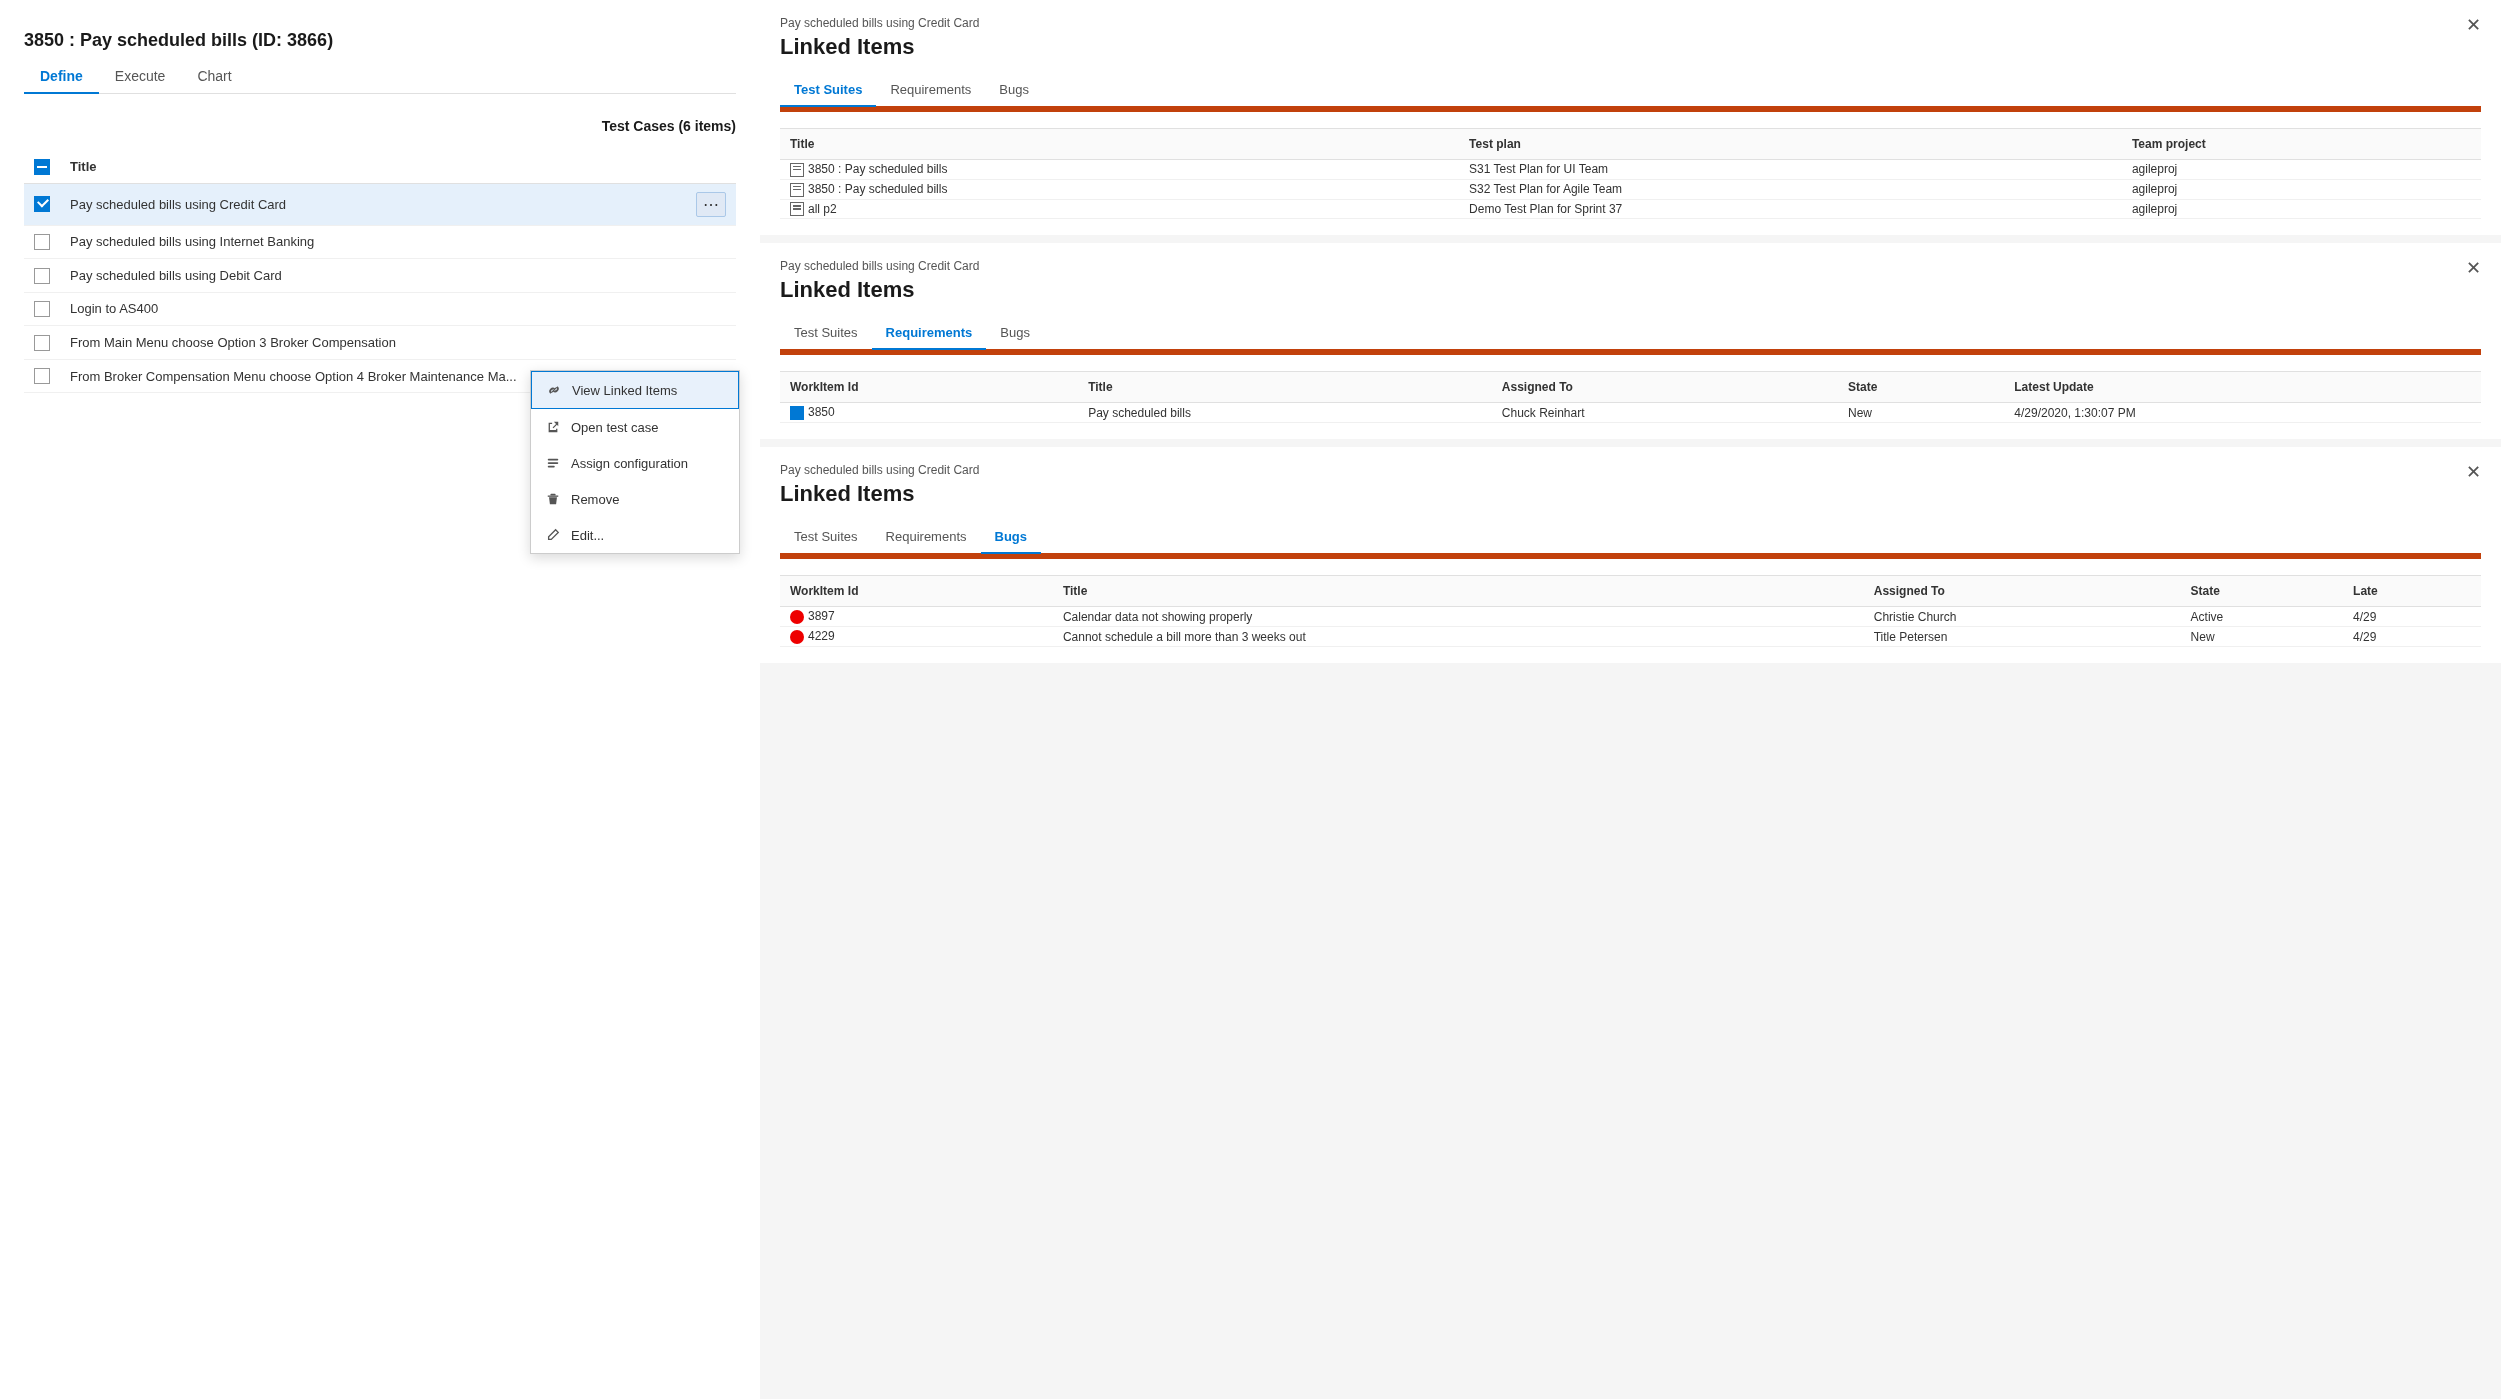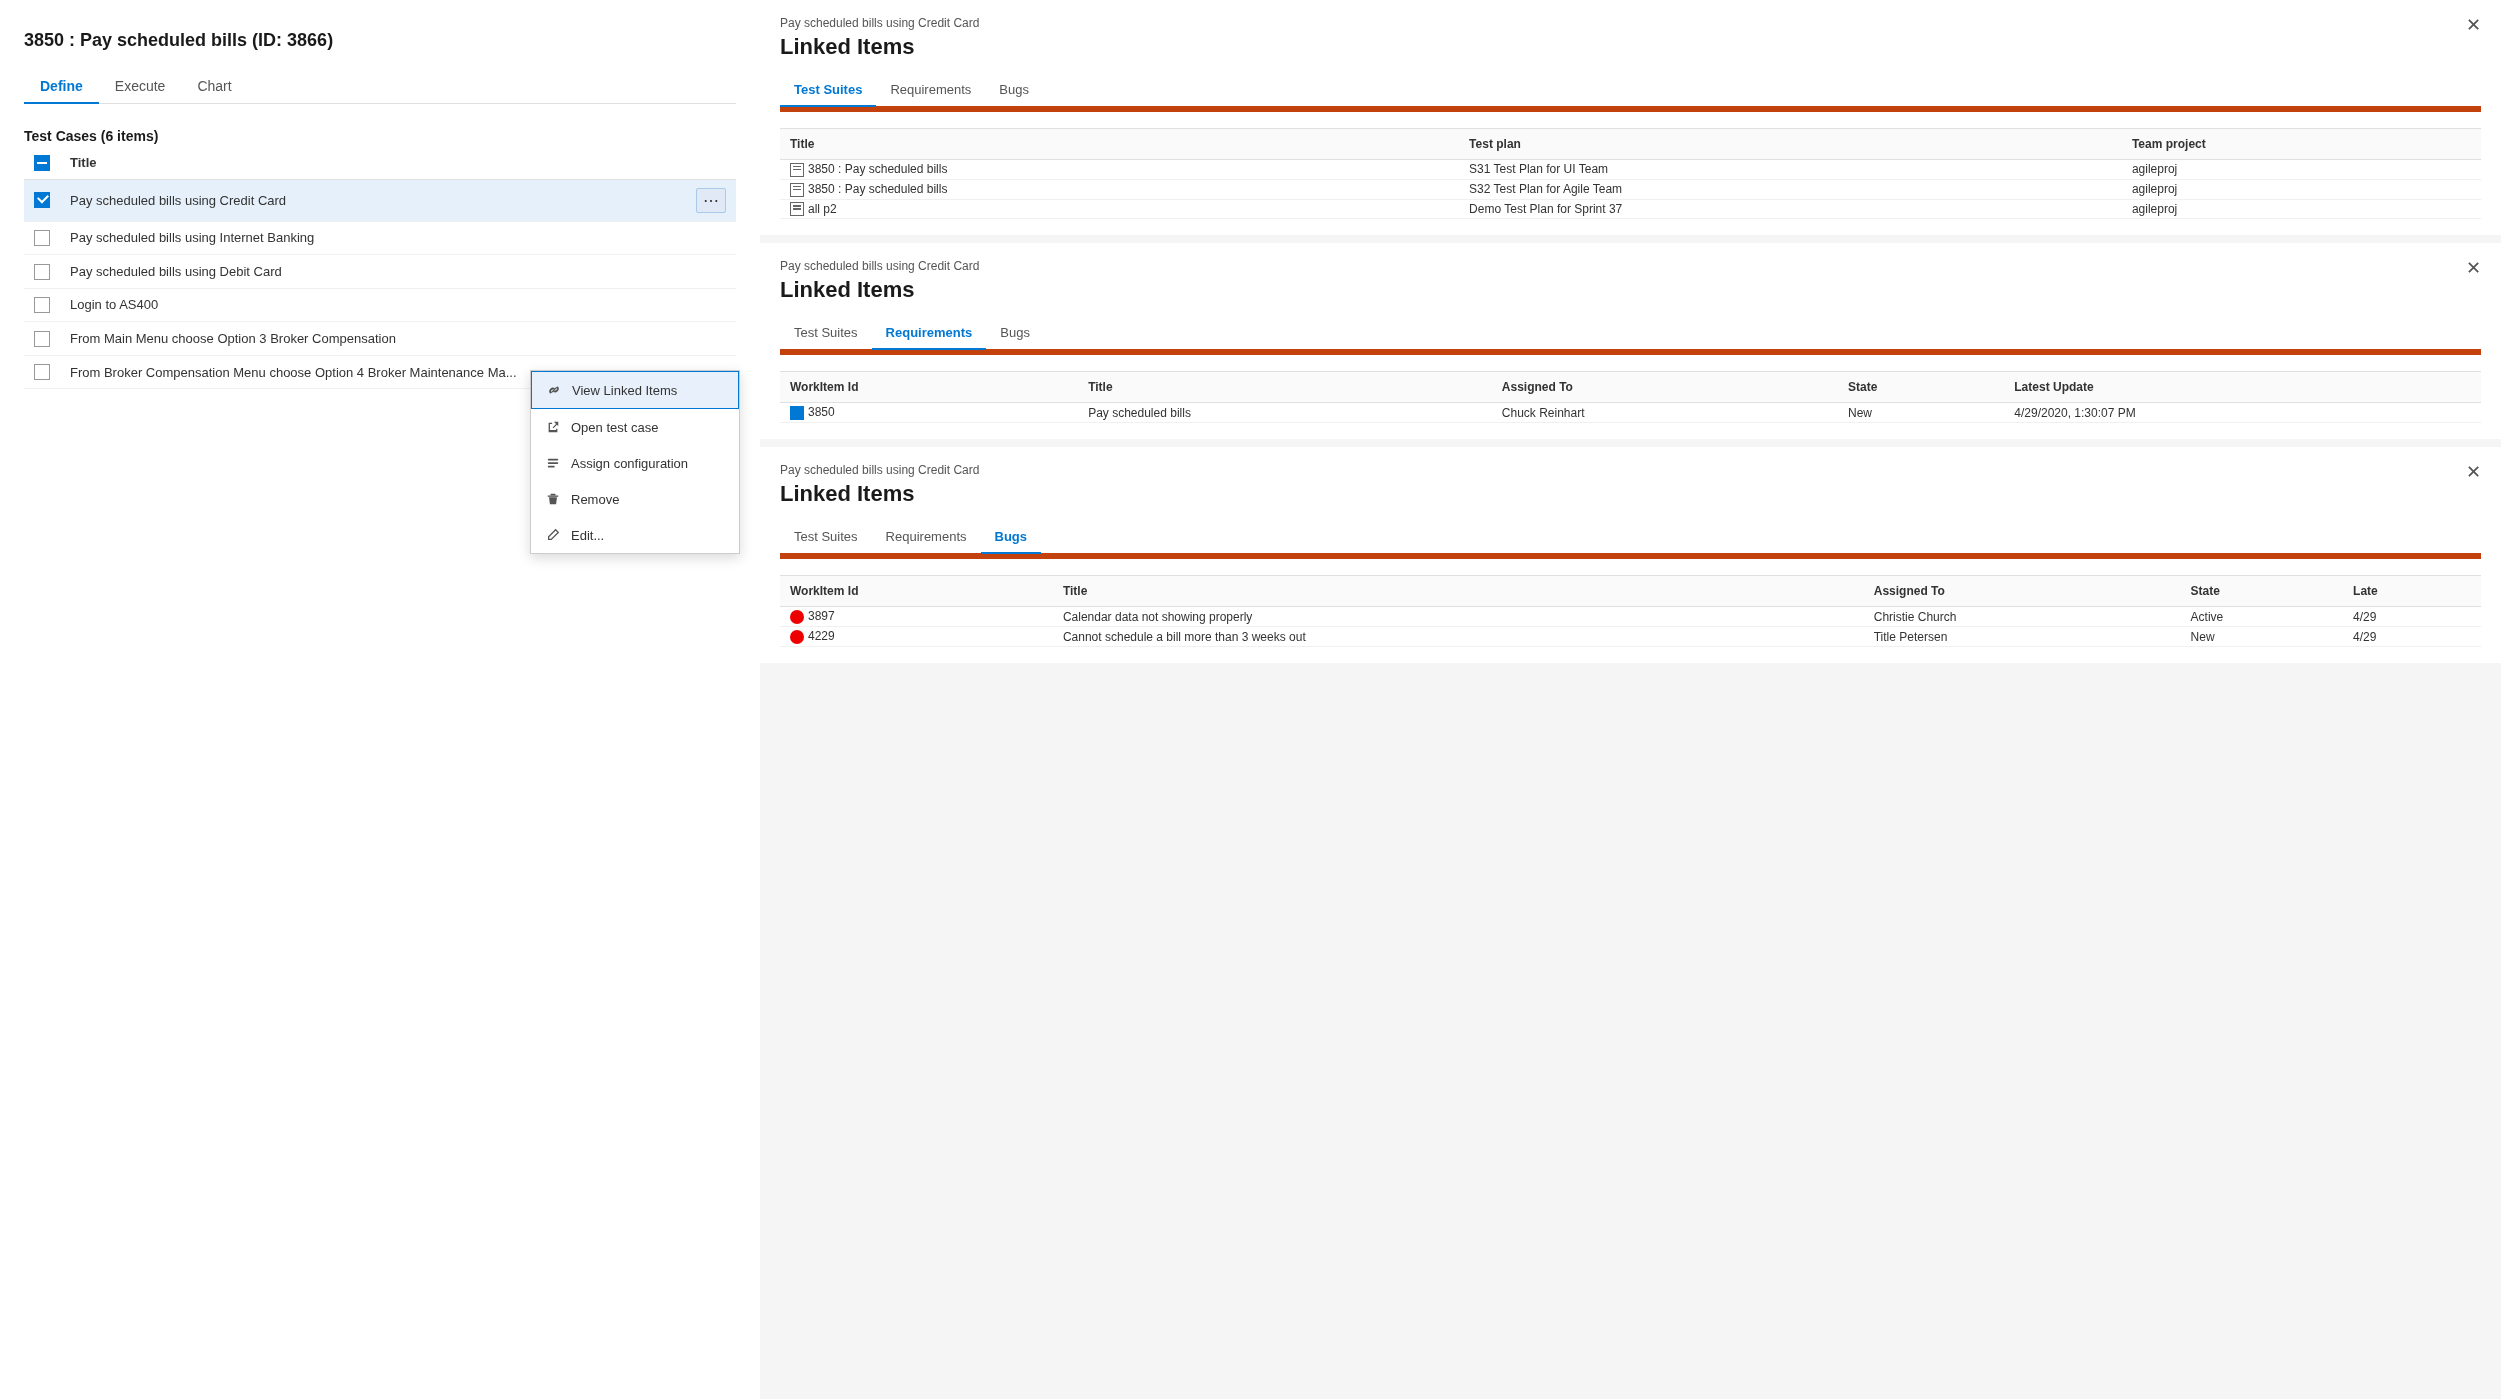--- a/index.html
+++ b/index.html
@@ -18,21 +18,21 @@
       background: #fff;
       padding: 30px 24px;
       overflow-y: auto;
       position: relative;
     }
 
     .page-title {
       font-size: 18px;
       font-weight: 600;
       color: #1a1a1a;
-      margin-bottom: 19px;
+      margin-bottom: 9px;
     }
 
     .tabs {
       display: flex;
       border-bottom: 1px solid #e0e0e0;
       margin-bottom: 24px;
       gap: 0;
     }
 
     .tab {
@@ -46,22 +46,23 @@
 
     .tab.active {
       color: #0078d4;
       border-bottom: 2px solid #0078d4;
       font-weight: 700;
     }
 
     .section-title {
       font-size: 14px;
       font-weight: 600;
-      margin-bottom: 2px;
+      margin-bottom: 16px;
       color: #1a1a1a;
+      text-align: right;
     }
 
     .test-cases-table {
       width: 100%;
       border-collapse: collapse;
     }
 
     .test-cases-table th {
       text-align: left;
       font-size: 13px;

